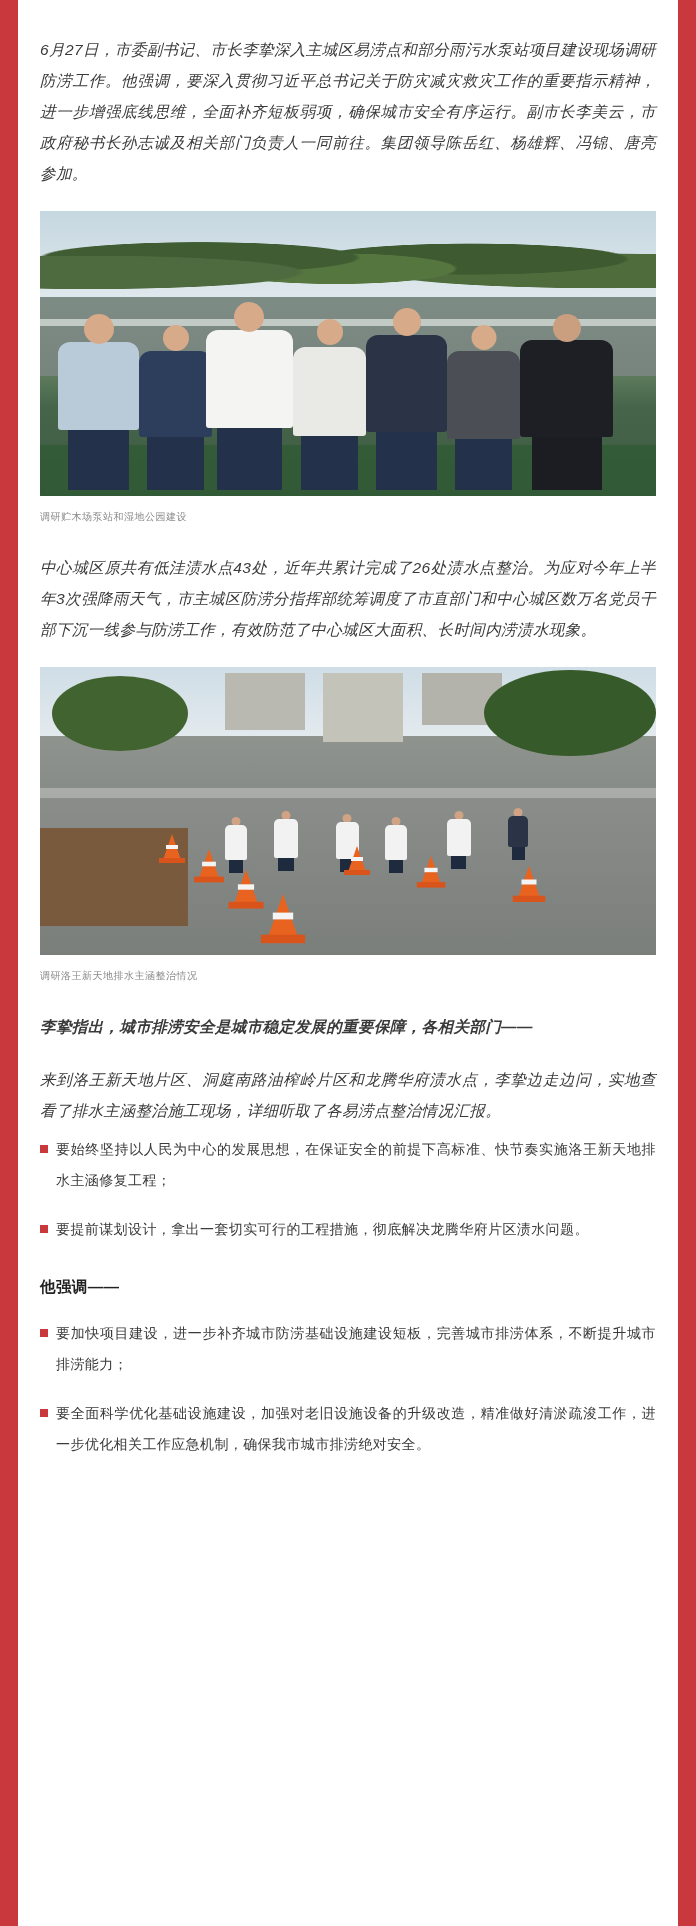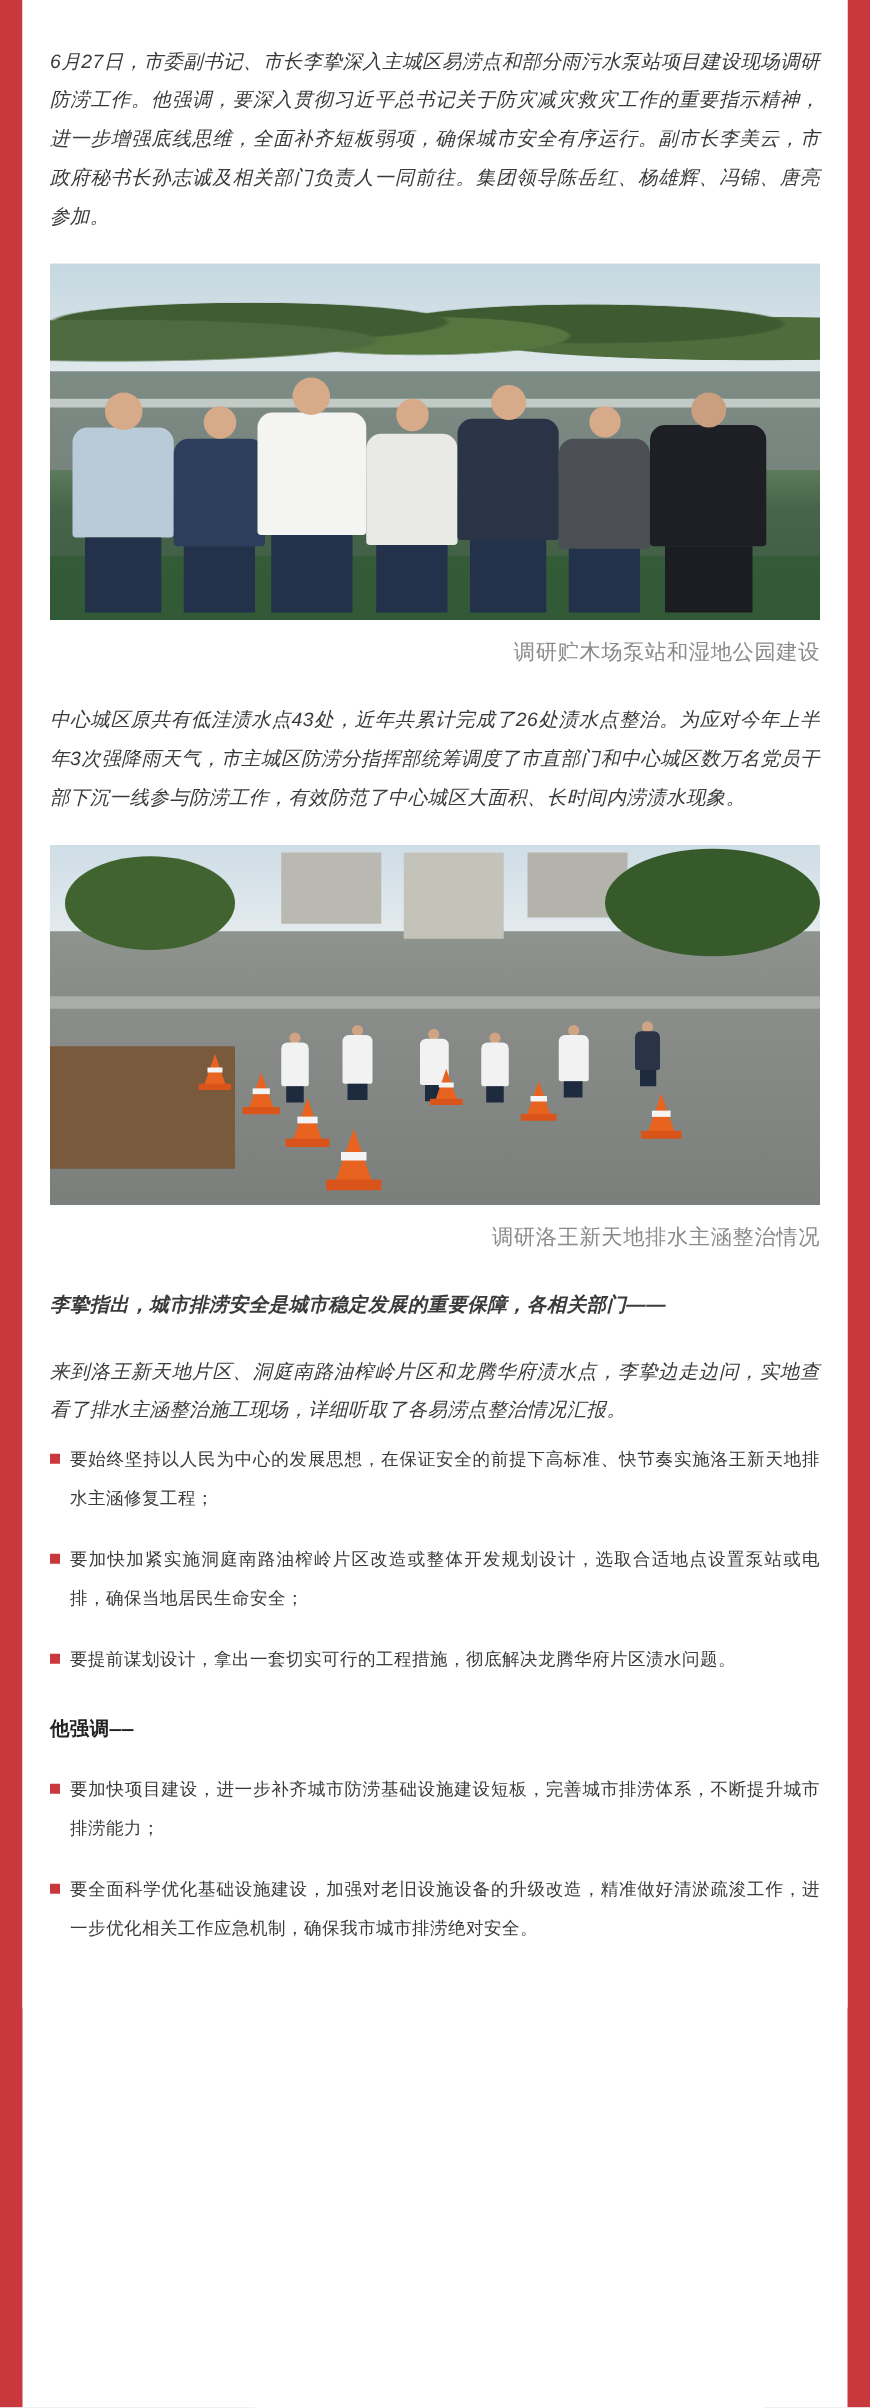--- a/index.html
+++ b/index.html
@@ -57,22 +57,22 @@
   .figure {
     margin: 8px 0 6px 0;
   }
   .photo {
     width: 100%;
     display: block;
     border-radius: 1px;
     overflow: hidden;
   }
   .caption {
-    text-align: right;
-    font-size: 17px;
+    text-align: left;
+    font-size: 10px;
     color: #8a8a8a;
     letter-spacing: 0.5px;
     margin: 14px 0 28px 0;
   }
   .lead-bold {
     font-weight: bold;
     color: #222;
   }
   .bullet-item {
     display: flex;
@@ -94,21 +94,20 @@
     text-align: justify;
     flex: 1 1 auto;
   }
   .section-head {
     font-size: 15.5px;
     line-height: 31px;
     font-weight: bold;
     color: #222;
     letter-spacing: 0.4px;
     margin: 26px 0 16px 0;
-    font-family: Liberation Mono, monospace;
   }
 
   
   .photo1 {
     position: relative;
     height: 285px;
     background: linear-gradient(#9fb8c6 0%, #b9cbd4 28%, #7e8c86 29%, #6f7a72 100%);
   }
   .p1-sky { position:absolute; left:0; top:0; right:0; height:30%; background:linear-gradient(#c5d7e0,#dfe8ec); }
   .p1-trees { position:absolute; left:0; top:6%; right:0; height:26%;
@@ -280,24 +279,20 @@
 
     <p class="para lead-bold">李挚指出，城市排涝安全是城市稳定发展的重要保障，各相关部门——</p>
     <p class="para tight">来到洛王新天地片区、洞庭南路油榨岭片区和龙腾华府渍水点，李挚边走边问，实地查看了排水主涵整治施工现场，详细听取了各易涝点整治情况汇报。</p>
 
     <div class="bullet-item">
       <span class="bullet-mark"></span>
       <span class="bullet-text">要始终坚持以人民为中心的发展思想，在保证安全的前提下高标准、快节奏实施洛王新天地排水主涵修复工程；</span>
     </div>
     <div class="bullet-item">
       <span class="bullet-mark"></span>
-      <span class="bullet-text">要加快加紧实施洞庭南路油榨岭片区改造或整体开发规划设计，选取合适地点设置泵站或电排，确保当地居民生命安全；</span>
-    </div>
-    <div class="bullet-item">
-      <span class="bullet-mark"></span>
       <span class="bullet-text">要提前谋划设计，拿出一套切实可行的工程措施，彻底解决龙腾华府片区渍水问题。</span>
     </div>
 
 
     <div class="section-head">他强调——</div>
 
     <div class="bullet-item">
       <span class="bullet-mark"></span>
       <span class="bullet-text">要加快项目建设，进一步补齐城市防涝基础设施建设短板，完善城市排涝体系，不断提升城市排涝能力；</span>
     </div>

